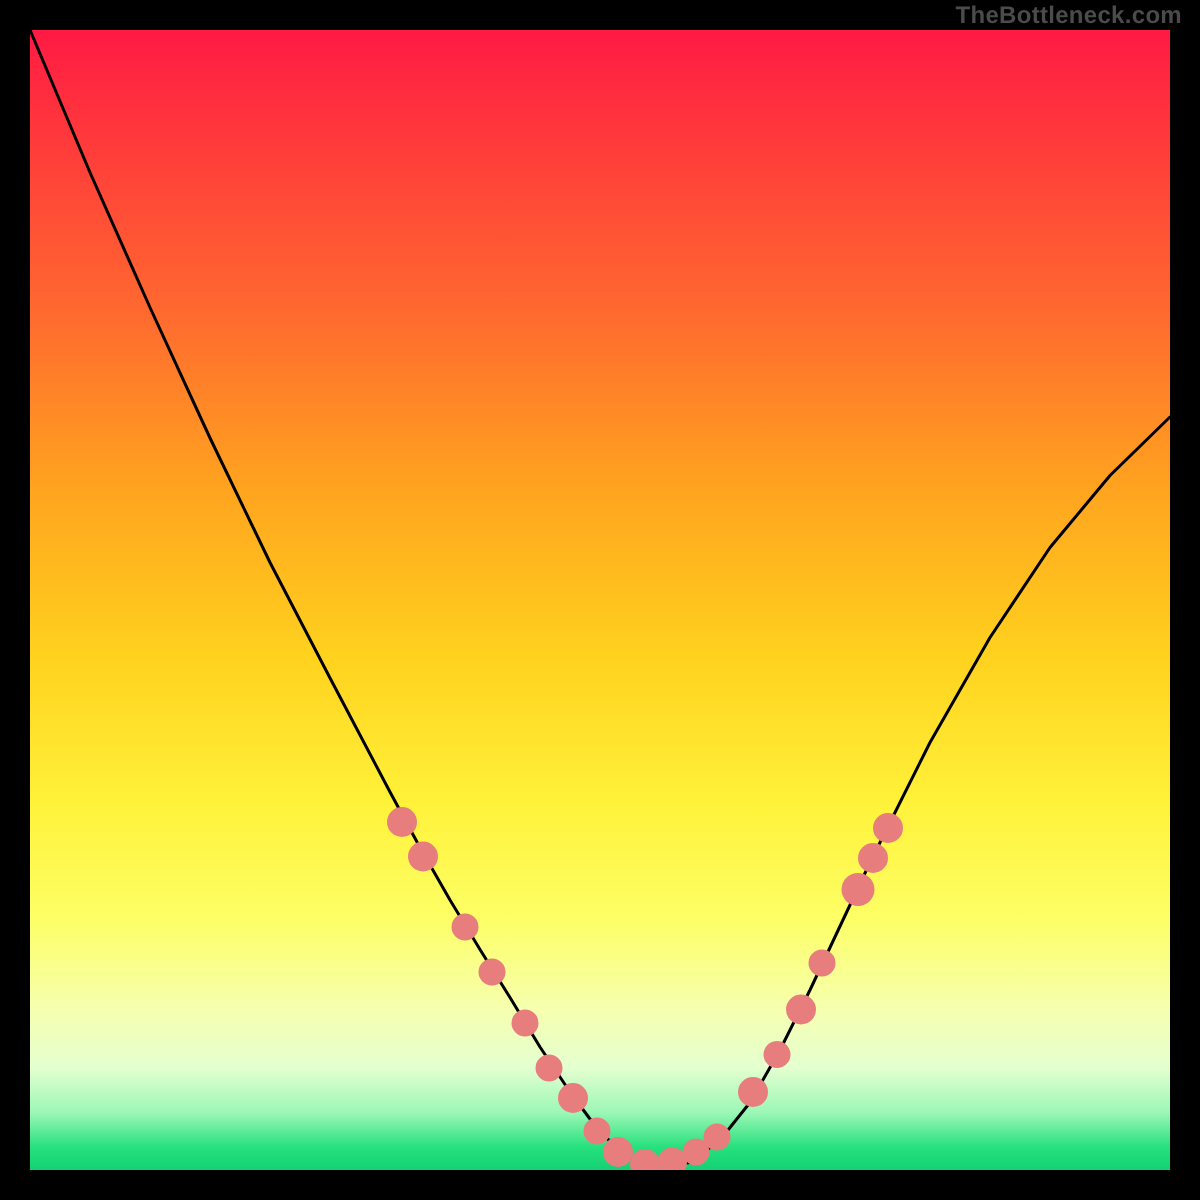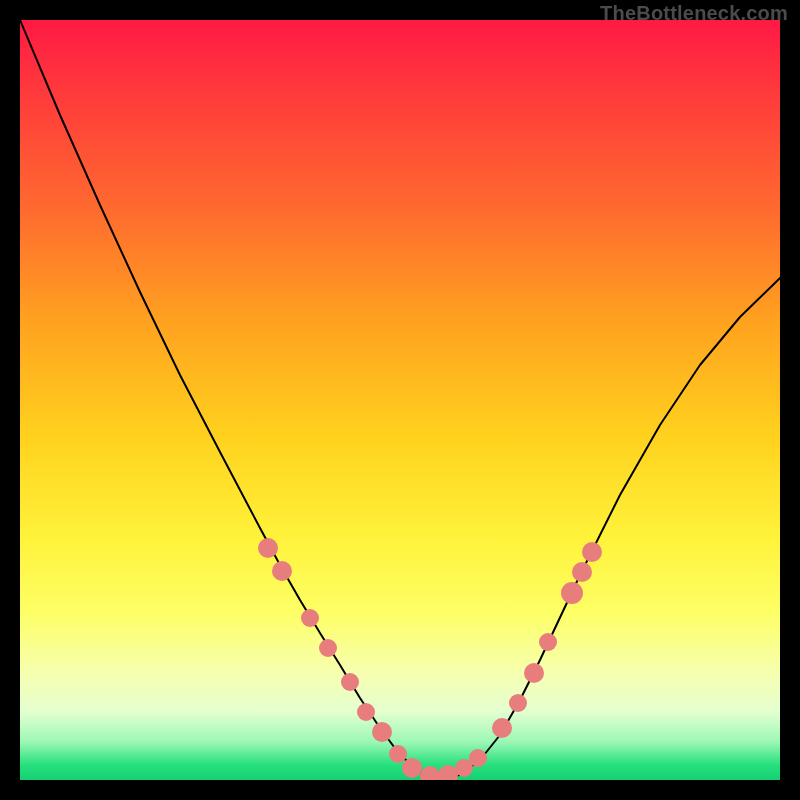--- a/index.html
+++ b/index.html
@@ -37,21 +37,21 @@
       #9bf7b5 95%,
       #27e07e 98%,
       #13d174 100%
     );
   }
   .watermark {
     position: absolute;
     top: 2px;
     right: 12px;
     font-family: Arial, Helvetica, sans-serif;
-    font-size: 20px;
+    font-size: 16px;
     font-weight: 600;
     color: #4b4b4b;
     letter-spacing: 0.2px;
     user-select: none;
   }
   svg {
     position: absolute;
     top: 0;
     left: 0;
   }

